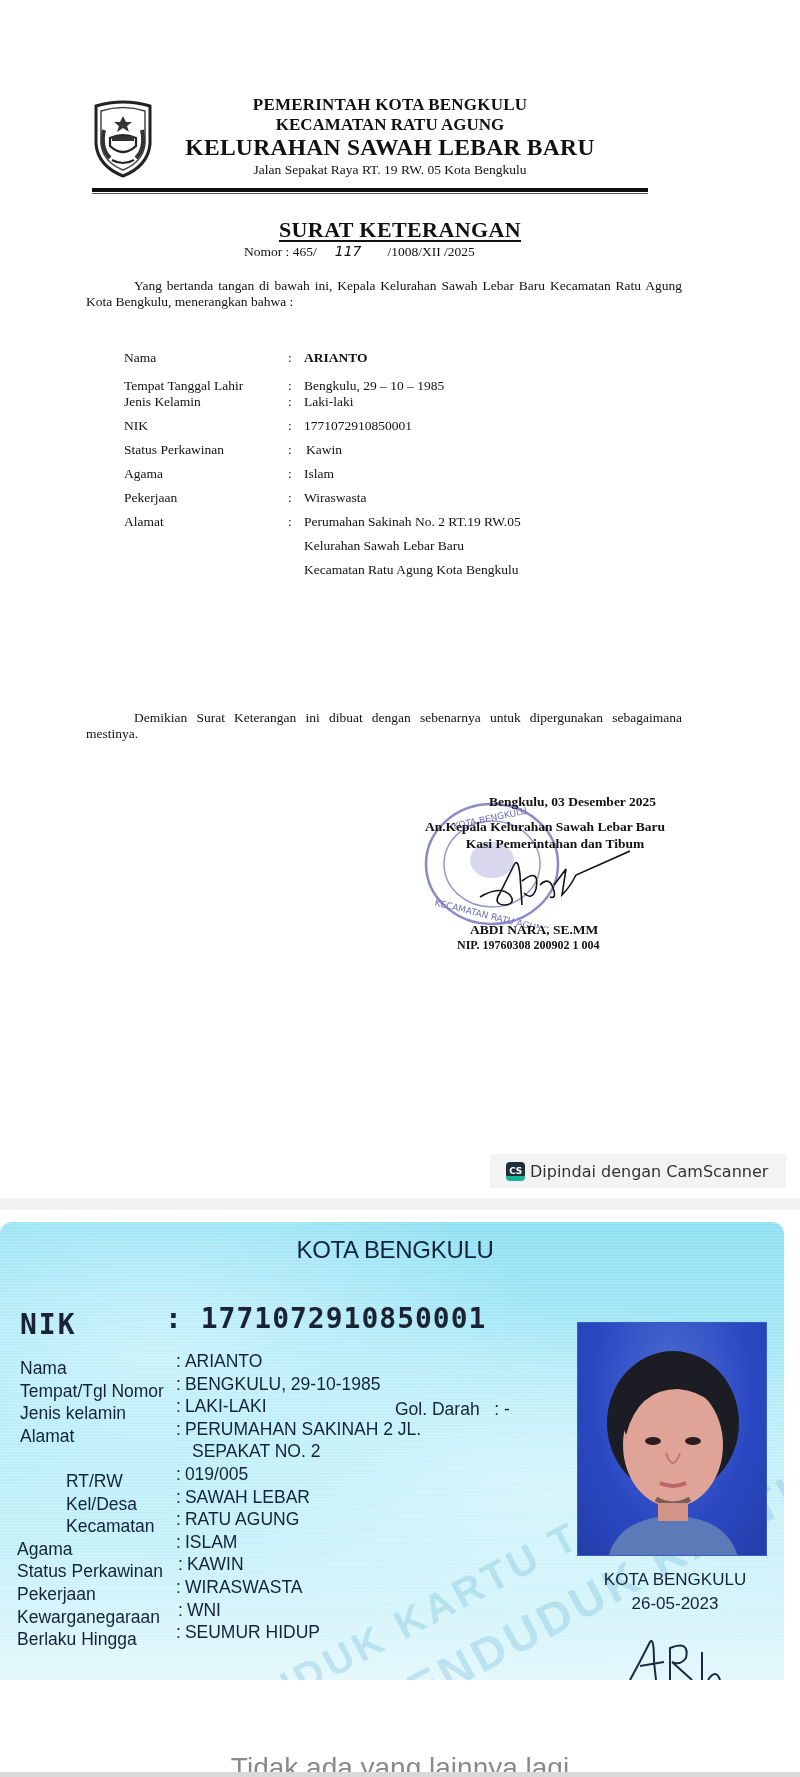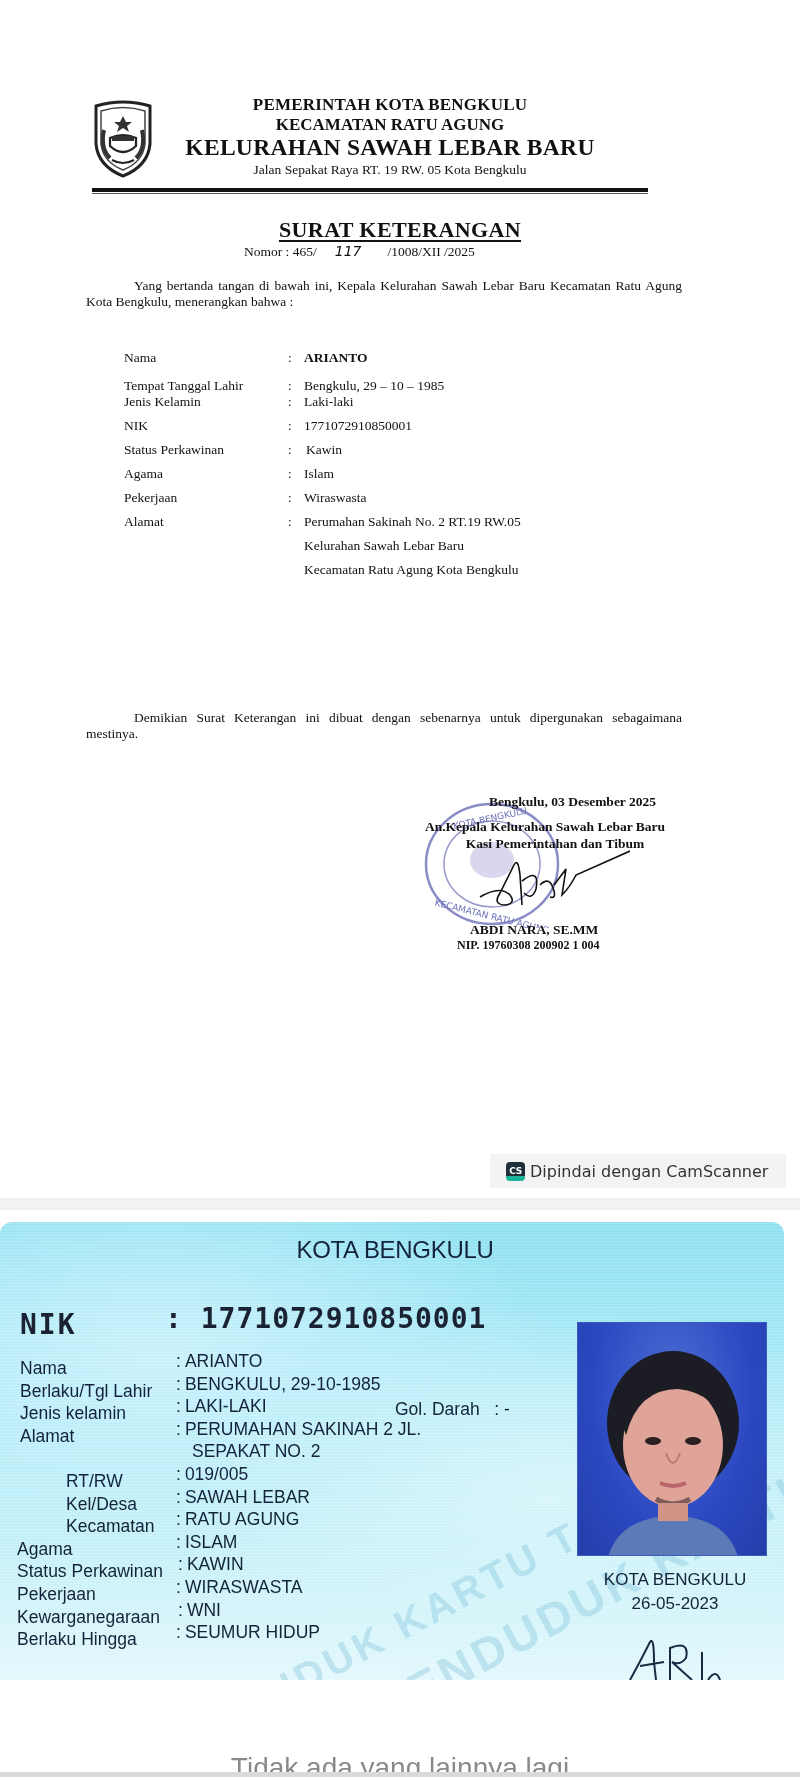--- a/index.html
+++ b/index.html
@@ -205,21 +205,21 @@
 
   <div class="ktp-nik-label">NIK</div>
   <div class="ktp-nik-val">: 1771072910850001</div>
 
   <div class="ktp-fields">
     <div class="krow">
       <span class="klabel" style="left:20px">Nama</span>
       <span class="kval"><span class="colon">:</span><span>ARIANTO</span></span>
     </div>
     <div class="krow">
-      <span class="klabel" style="left:20px">Berlaku/Tgl Lahir</span>
+      <span class="klabel" style="left:20px">Tempat/Tgl Nomor</span>
       <span class="kval"><span class="colon">:</span><span>BENGKULU, 29-10-1985</span></span>
     </div>
     <div class="krow">
       <span class="klabel" style="left:20px">Jenis kelamin</span>
       <span class="kval"><span class="colon">:</span><span>LAKI-LAKI</span></span>
       <span class="gol"><span>Gol. Darah</span>&nbsp;&nbsp;&nbsp;<span>: -</span></span>
     </div>
     <div class="krow">
       <span class="klabel" style="left:20px">Alamat</span>
       <span class="kval"><span class="colon">:</span><span>PERUMAHAN SAKINAH 2 JL.</span></span>

